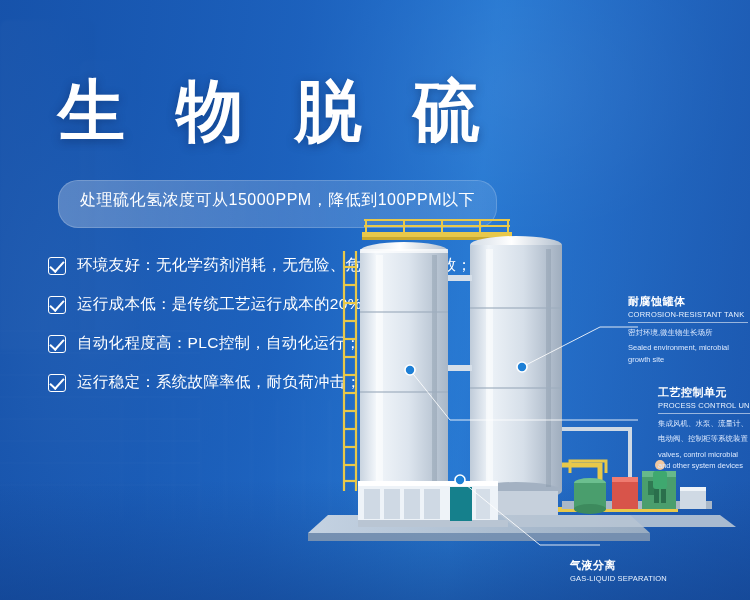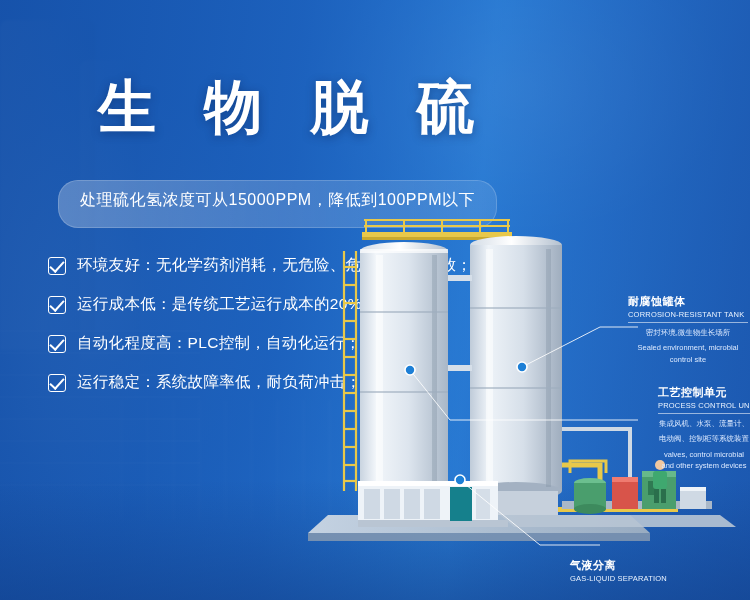--- a/index.html
+++ b/index.html
@@ -49,25 +49,24 @@
     position:absolute;inset:0;
     background:linear-gradient(95deg,rgba(22,82,170,0.88) 0%,rgba(26,94,186,0.80) 38%,rgba(35,118,208,0.55) 62%,rgba(27,88,176,0.75) 100%);
   }
   .bg-bottom{
     position:absolute;left:0;right:0;bottom:0;height:120px;
     background:linear-gradient(180deg,rgba(18,66,142,0) 0%,rgba(17,62,136,0.55) 100%);
   }
   
   .headline{
     position:absolute;left:58px;top:78px;
-    font-size:58px;line-height:1;letter-spacing:14px;
+    font-size:67px;line-height:1;letter-spacing:14px;
     color:#ffffff;font-weight:bold;
     text-shadow:0 2px 10px rgba(0,20,60,0.35);
     font-family:"DejaVu Sans","Liberation Sans",sans-serif;
-    margin-left:40px;
   }
   
   .subtitle{
     position:absolute;left:58px;top:180px;
     height:48px;line-height:40px;
     padding:0 22px;
     border-radius:20px;
     background:linear-gradient(90deg,rgba(255,255,255,0.26),rgba(255,255,255,0.10));
     color:#ffffff;font-size:16px;letter-spacing:.5px;
     white-space:nowrap;
@@ -94,21 +93,21 @@
   .bullet-text{
     color:#ffffff;font-size:15.5px;letter-spacing:.3px;white-space:nowrap;
   }
   
   .illus{position:absolute;left:300px;top:215px;width:450px;height:375px;}
   svg{display:block;}
   
   .callout{position:absolute;color:#ffffff;margin-top:8px;}
   .callout .cn{font-size:11px;font-weight:bold;letter-spacing:.5px;white-space:nowrap;}
   .callout .en{font-size:7.5px;letter-spacing:.2px;white-space:nowrap;margin-top:1px;color:#eaf3ff;}
-  .callout .desc{font-size:7.5px;line-height:1.5;color:#dbe9ff;margin-top:4px;text-align:center;}
+  .callout .desc{font-size:7.5px;line-height:1.5;color:#dbe9ff;margin-top:4px;}
   .co-rule{height:1px;background:rgba(255,255,255,0.55);margin:3px 0 0 0;}
   .co-1{left:628px;top:286px;width:120px;}
   .co-2{left:658px;top:377px;width:92px;}
   .co-3{left:570px;top:550px;width:140px;}
 </style>
 </head>
 <body>
 
 <div class="stage">
 
@@ -297,21 +296,21 @@
         <circle cx="160" cy="265" r="5" fill="#1d7fd6" stroke="#ffffff" stroke-width="1.6"></circle>
       </g>
     </svg>
   </div>
 
   <div class="callout co-1">
     <div class="cn">耐腐蚀罐体</div>
     <div class="en">CORROSION-RESISTANT TANK</div>
     <div class="co-rule"></div>
     <div class="desc">密封环境,微生物生长场所</div>
-    <div class="desc">Sealed environment, microbial control site</div>
+    <div class="desc">Sealed environment, microbial growth site</div>
   </div>
 
   <div class="callout co-2">
     <div class="cn">工艺控制单元</div>
     <div class="en">PROCESS CONTROL UNIT</div>
     <div class="co-rule"></div>
     <div class="desc">集成风机、水泵、流量计、</div>
     <div class="desc">电动阀、控制柜等系统装置</div>
     <div class="desc">valves, control microbial and other system devices</div>
   </div>

